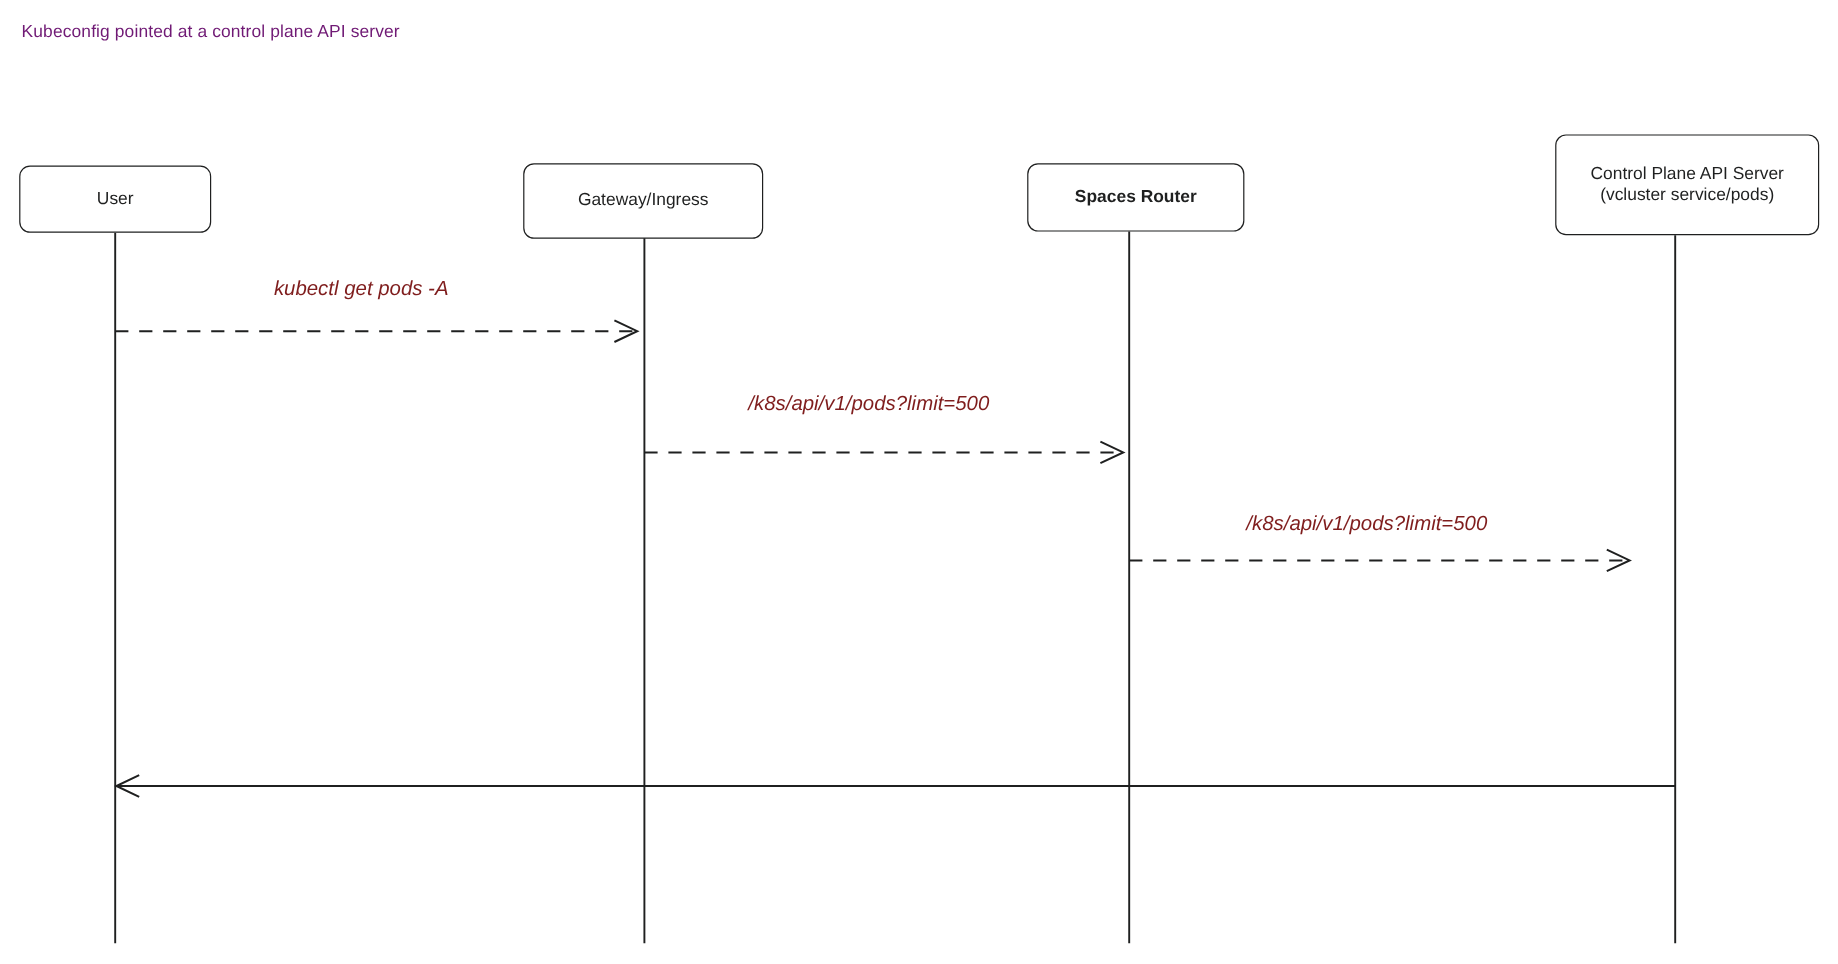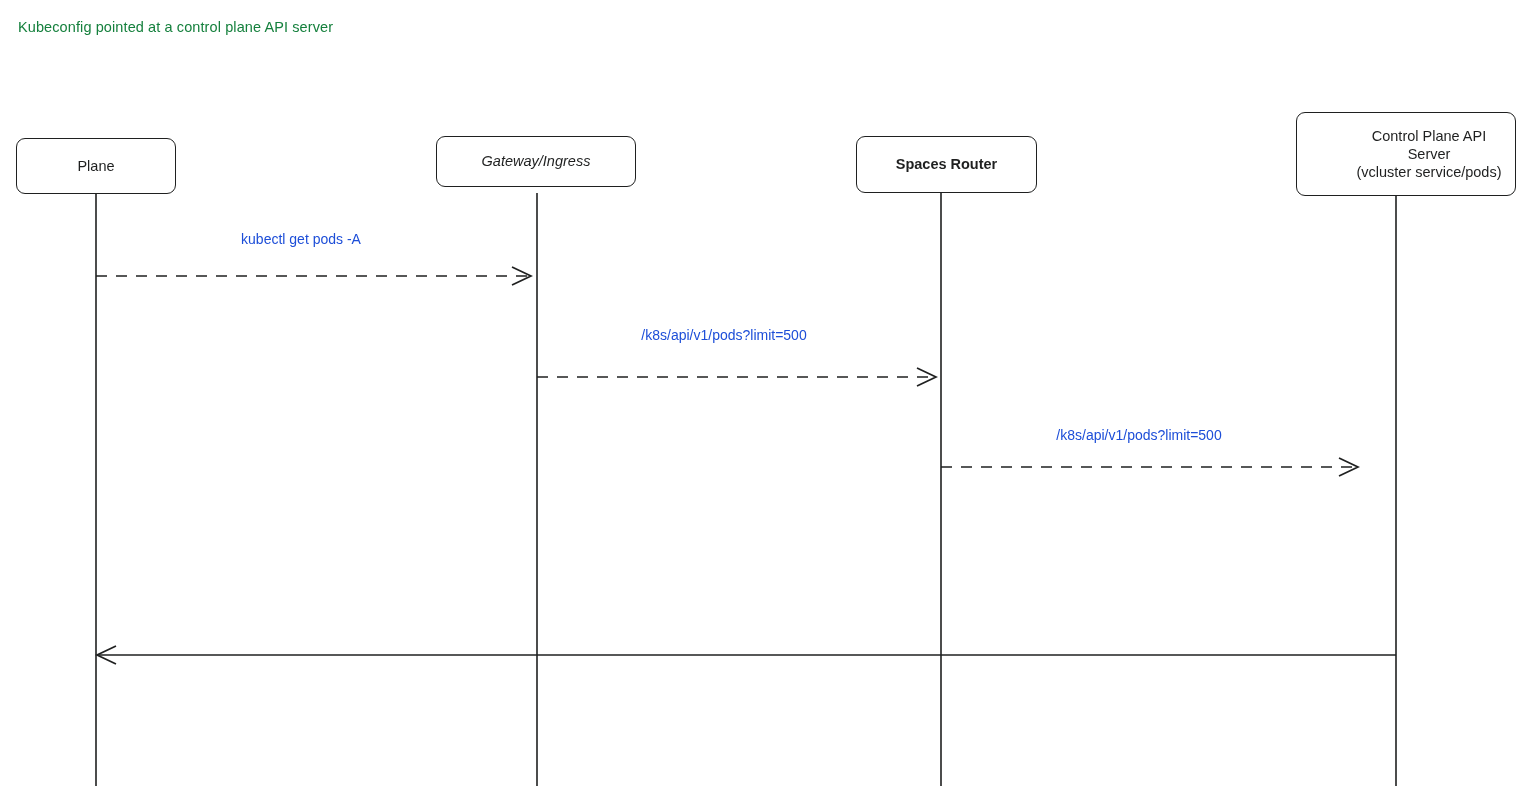--- a/index.html
+++ b/index.html
@@ -15,21 +15,21 @@
     position: relative;
     width: 1532px;
     height: 803px;
     background: #ffffff;
     overflow: hidden;
   }
   .header-text {
     position: absolute;
     font-size: 14.5px;
     line-height: 1.2;
-    color: #15803d;
+    color: #701a75;
     white-space: nowrap;
     letter-spacing: 0.1px;
   }
   #header-title  { left: 18px; top: 19px; }
   #header-url    { left: 18px; top: 58px; }
 
   .diagram-svg {
     position: absolute;
     left: 0;
     top: 0;
@@ -49,24 +49,25 @@
   .actor-label {
     font-size: 14.5px;
     line-height: 1.25;
     color: #1f2020;
     padding: 0 6px;
     white-space: pre-line;
   }
 
   .msg-label {
     position: absolute;
-    font-size: 14px;
-    color: #1d4ed8;
+    font-size: 17px;
+    color: #7f1d1d;
     white-space: nowrap;
     transform: translateX(-50%);
+    font-style: italic;
   }
 </style>
 </head>
 <body>
 
 <div id="canvas">
 
   <div class="header-text" id="header-title">Kubeconfig pointed at a control plane API server</div>
 
 
@@ -88,29 +89,29 @@
         <polyline points="1339,458 1358,467 1339,476" fill="none" stroke="#1f2020" stroke-width="1.7" stroke-linecap="butt" stroke-linejoin="miter"></polyline>
       </g>
       <g>
         <line x1="1396" y1="655" x2="97" y2="655" stroke="#1f2020" stroke-width="1.7" fill="none"></line>
         <polyline points="116,646 97,655 116,664" fill="none" stroke="#1f2020" stroke-width="1.7" stroke-linecap="butt" stroke-linejoin="miter"></polyline>
       </g>
     </svg>
 
   <div id="actors-layer">
       <div class="actor-box" style="left: 16px; top: 138px; width: 160px; height: 56px;">
-        <div class="actor-label">Plane</div>
+        <div class="actor-label">User</div>
       </div>
-      <div class="actor-box" style="left: 436px; top: 136px; width: 200px; height: 51px; font-style: italic;">
+      <div class="actor-box" style="left: 436px; top: 136px; width: 200px; height: 63px;">
         <div class="actor-label">Gateway/Ingress</div>
       </div>
       <div class="actor-box" style="left: 856px; top: 136px; width: 181px; height: 57px; font-weight: bold;">
         <div class="actor-label">Spaces Router</div>
       </div>
-      <div class="actor-box" style="left: 1296px; top: 112px; width: 220px; height: 84px; padding-left: 46px;">
+      <div class="actor-box" style="left: 1296px; top: 112px; width: 220px; height: 84px;">
         <div class="actor-label">Control Plane API Server
 (vcluster service/pods)</div>
       </div>
     </div>
   <div id="labels-layer">
       <div class="msg-label" style="left: 301px; top: 231px;">kubectl get pods -A</div>
       <div class="msg-label" style="left: 724px; top: 327px;">/k8s/api/v1/pods?limit=500</div>
       <div class="msg-label" style="left: 1139px; top: 427px;">/k8s/api/v1/pods?limit=500</div>
     </div>
 

